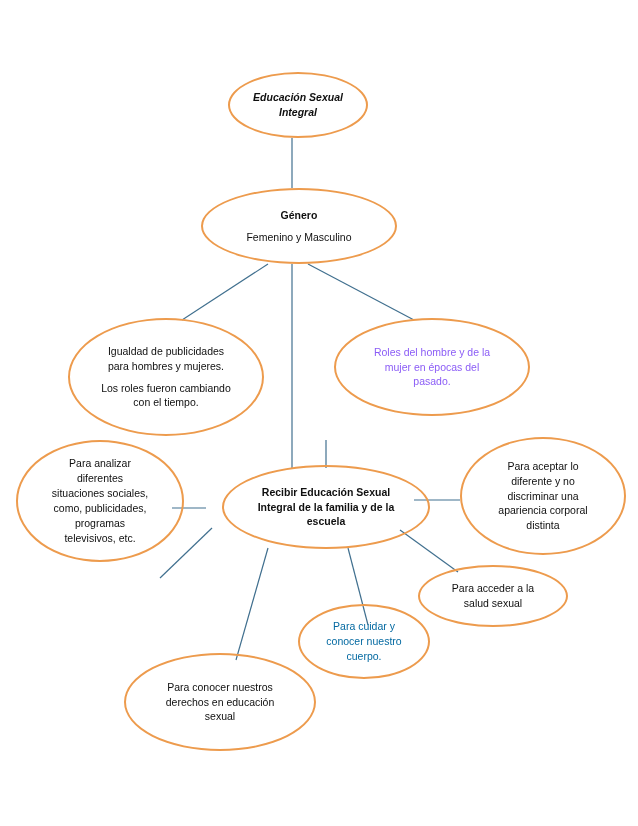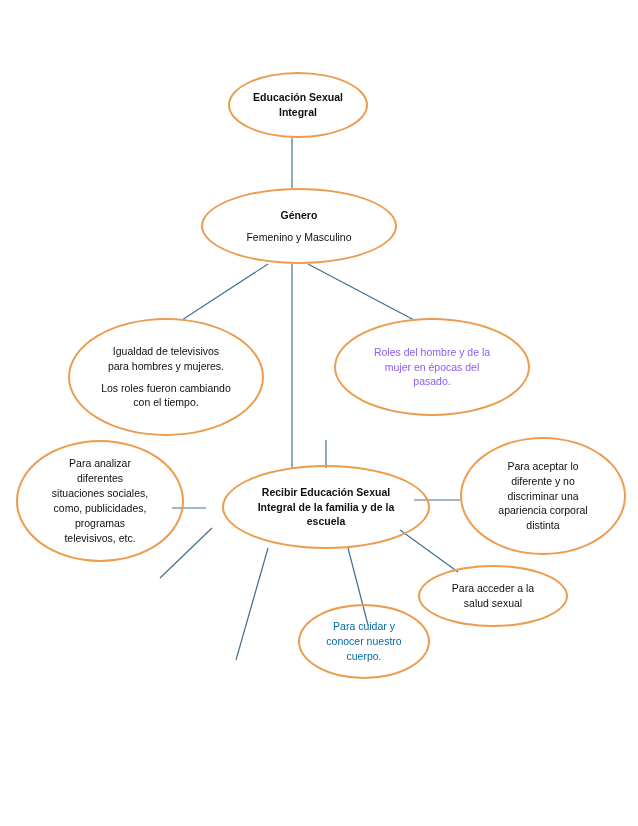--- a/index.html
+++ b/index.html
@@ -75,33 +75,33 @@
         <line x1="206" y1="508" x2="172" y2="508" stroke="#41708F" stroke-width="1.2"></line>
         <line x1="414" y1="500" x2="460" y2="500" stroke="#41708F" stroke-width="1.2"></line>
         <line x1="212" y1="528" x2="160" y2="578" stroke="#41708F" stroke-width="1.2"></line>
         <line x1="400" y1="530" x2="458" y2="572" stroke="#41708F" stroke-width="1.2"></line>
         <line x1="268" y1="548" x2="236" y2="660" stroke="#41708F" stroke-width="1.2"></line>
         <line x1="348" y1="548" x2="368" y2="625" stroke="#41708F" stroke-width="1.2"></line>
       </g>
   </svg>
 
   <div class="node bold" style="left: 228px; top: 72px; width: 140px; height: 66px; border-color: rgb(237, 155, 77); color: rgb(15, 15, 15);">
-    <span class="txt" style="font-size: 10.5px;">Educación Sexual Integral</span>
+    <span class="txt" style="font-size: 10.5px; font-style: italic;">Educación Sexual Integral</span>
   </div>
 
   <div class="node bold" style="left: 201px; top: 188px; width: 196px; height: 76px; border-color: rgb(237, 155, 77); color: rgb(15, 15, 15);">
     <span class="stack">
       <span class="txt" style="font-size: 10.5px;">Género</span>
       <span class="txt sub" style="font-size: 10.5px;">Femenino y Masculino</span>
     </span>
   </div>
 
   <div class="node" style="left: 68px; top: 318px; width: 196px; height: 118px; border-color: rgb(237, 155, 77); color: rgb(15, 15, 15);">
     <span class="stack">
-      <span class="txt" style="font-size: 10.5px;">Igualdad de televisivos
+      <span class="txt" style="font-size: 10.5px;">Igualdad de publicidades
 para hombres y mujeres.</span>
       <span class="txt sub" style="font-size: 10.5px;">Los roles fueron cambiando
 con el tiempo.</span>
     </span>
   </div>
 
   <div class="node" style="left: 334px; top: 318px; width: 196px; height: 98px; border-color: rgb(237, 155, 77); color: #8b5cf6;">
     <span class="txt" style="font-size: 10.5px;">Roles del hombre y de la
 mujer en épocas del
 pasado.</span>
@@ -136,14 +136,19 @@
     <span class="txt" style="font-size: 10.5px;">Para acceder a la
 salud sexual</span>
   </div>
 
   <div class="node" style="left: 298px; top: 604px; width: 132px; height: 75px; border-color: rgb(237, 155, 77); color: #0369a1;">
     <span class="txt" style="font-size: 10.5px;">Para cuidar  y
 conocer nuestro
 cuerpo.</span>
   </div>
 
+  <div class="node" style="left: 124px; top: 653px; width: 192px; height: 98px; border-color: rgb(237, 155, 77); color: rgb(15, 15, 15);">
+    <span class="txt" style="font-size: 10.5px;">Para conocer nuestros
+derechos en educación
+sexual</span>
+  </div>
 
 </div>
 
 </body></html>

